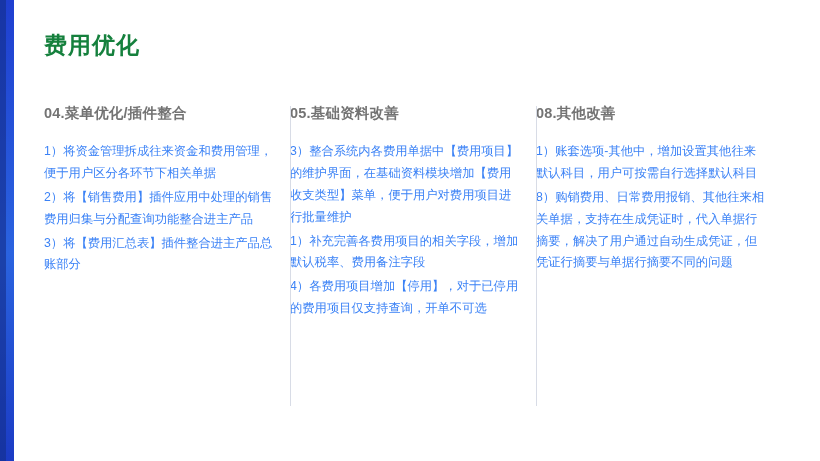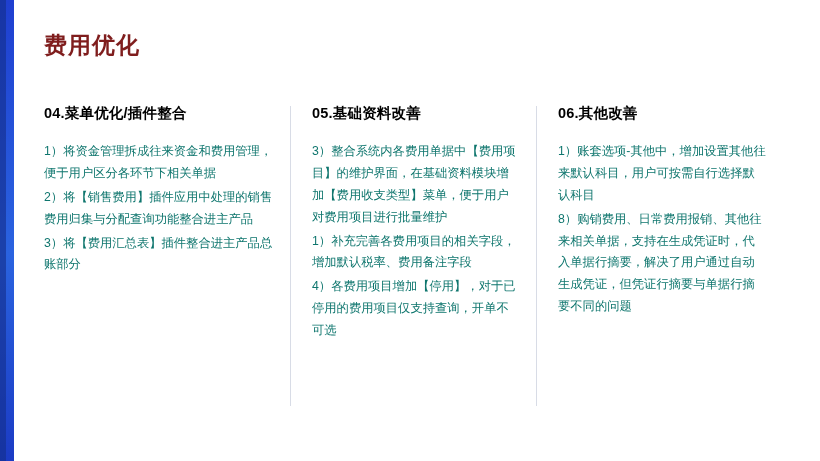--- a/index.html
+++ b/index.html
@@ -36,59 +36,58 @@
     height: 461px;
     background: #14308f;
     opacity: 0.65;
   }
   .slide-title {
     position: absolute;
     left: 44px;
     top: 30px;
     font-size: 23px;
     font-weight: bold;
-    color: #7f1d1d;
+    color: #15803d;
     letter-spacing: 1px;
   }
   .columns {
     position: absolute;
     left: 44px;
     top: 104px;
     width: 740px;
     display: flex;
     gap: 0px;
   }
   .col {
     width: 246px;
     box-sizing: border-box;
     padding-right: 16px;
     position: relative;
   }
   .col + .col {
-    padding-left: 22px;
   }
   .col-divider {
     position: absolute;
     left: 0;
     top: 2px;
     width: 1px;
     height: 300px;
     background: #d8dce6;
   }
   .col-heading {
     font-size: 14.5px;
     font-weight: bold;
-    color: #000000;
+    color: #737373;
     margin: 0 0 18px 0;
     letter-spacing: 0.2px;
   }
   .col-body {
     font-size: 12.3px;
     line-height: 1.78;
-    color: #0f766e;
+    color: #3b82f6;
   }
   .item {
     margin: 0 0 2px 0;
     text-indent: 0;
   }
   
   .col:first-child .col-divider { display: none; }
 </style>
 </head>
 <body>
@@ -118,21 +117,21 @@
       <div class="col-heading">05.基础资料改善</div>
       <div class="col-body">
         <p class="item">3）整合系统内各费用单据中【费用项目】的维护界面，在基础资料模块增加【费用收支类型】菜单，便于用户对费用项目进行批量维护</p>
         <p class="item">1）补充完善各费用项目的相关字段，增加默认税率、费用备注字段</p>
         <p class="item">4）各费用项目增加【停用】，对于已停用的费用项目仅支持查询，开单不可选</p>
       </div>
     </div>
 
     <div class="col">
       <div class="col-divider"></div>
-      <div class="col-heading">06.其他改善</div>
+      <div class="col-heading">08.其他改善</div>
       <div class="col-body">
         <p class="item">1）账套选项-其他中，增加设置其他往来默认科目，用户可按需自行选择默认科目</p>
         <p class="item">8）购销费用、日常费用报销、其他往来相关单据，支持在生成凭证时，代入单据行摘要，解决了用户通过自动生成凭证，但凭证行摘要与单据行摘要不同的问题</p>
       </div>
     </div>
 
   </div>
 </div>
 
 </body></html>

